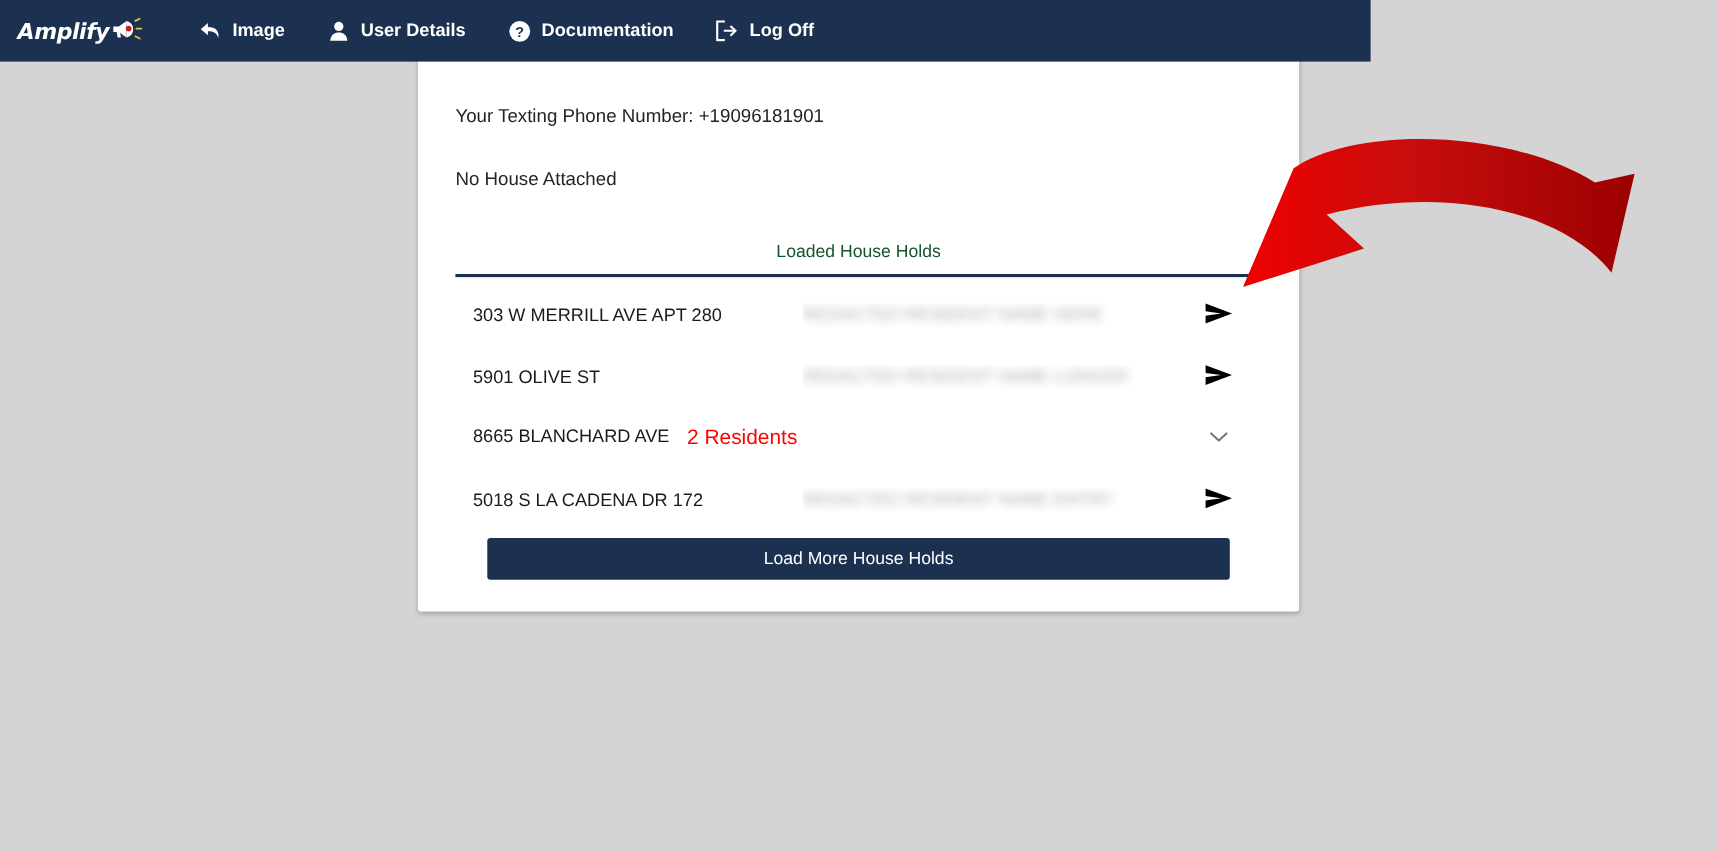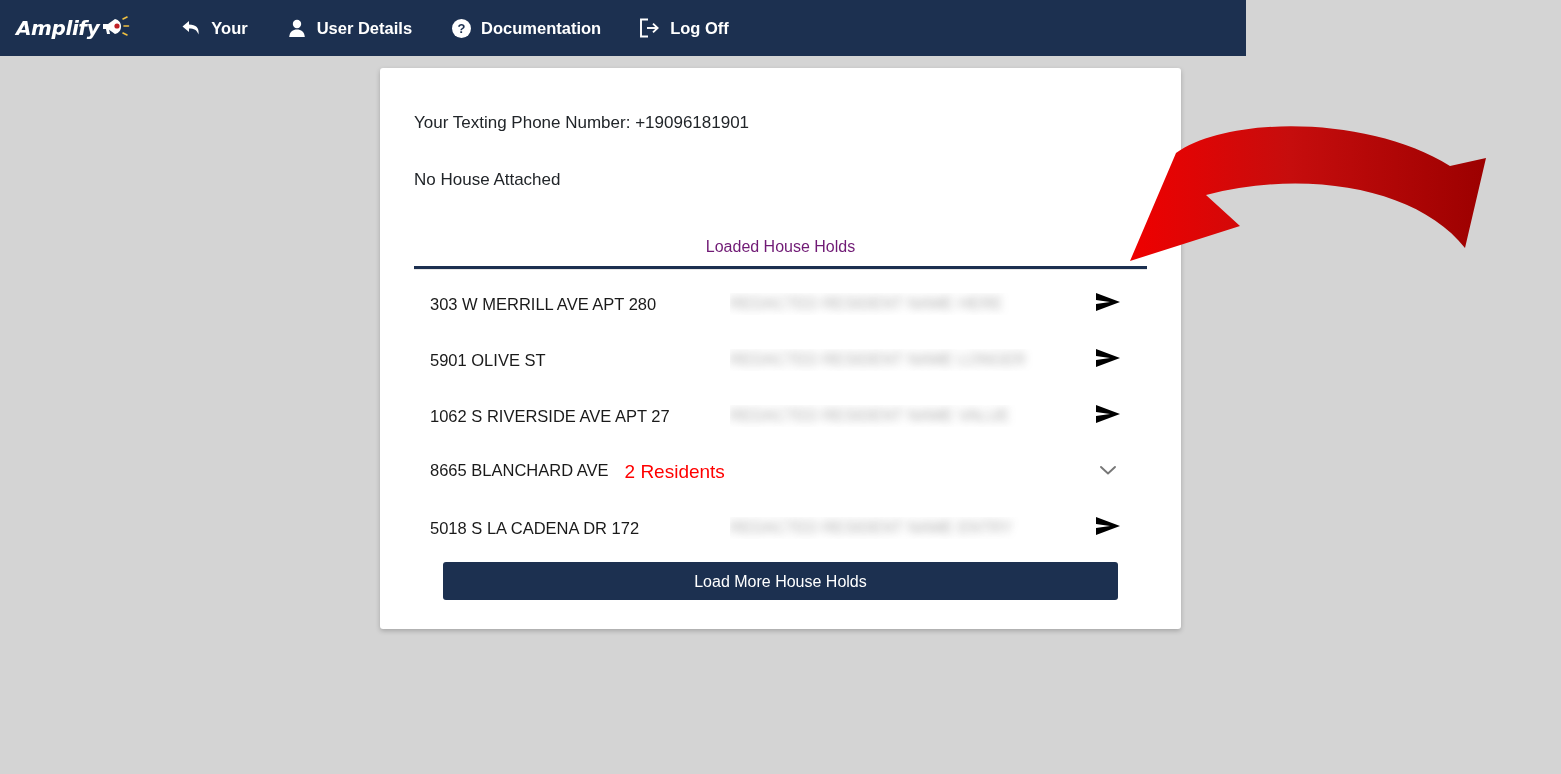--- a/index.html
+++ b/index.html
@@ -52,21 +52,21 @@
     display: flex;
     align-items: center;
     justify-content: center;
     margin-right: 9px;
     width: 22px; height: 22px;
   }
 
   
   .card {
     position: absolute;
-    left: 380px; top: 68px;
+    left: 380px; top: 51px;
     width: 801px;
     background: #ffffff;
     border-radius: 3px;
     box-shadow: 0 2px 5px rgba(0,0,0,0.22);
     padding: 17px;
     z-index: 2;
   }
   .card-inner { padding: 16px 17px 12px 17px; }
 
   .info-line {
@@ -87,21 +87,21 @@
     flex: 1 1 50%;
     text-align: center;
     padding: 14px 0 13px 0;
     font-size: 16px;
     color: #7a7a7a;
     cursor: pointer;
     position: relative;
     user-select: none;
   }
   .tab.active {
-    color: #701a75;
+    color: #14532d;
     box-shadow: inset 0 -3px 0 0 #1c3050;
   }
   .tab-badge {
     display: inline-block;
     min-width: 22px; height: 22px;
     line-height: 22px;
     border-radius: 50%;
     background: #6c7a8c;
     color: #ffffff;
     font-size: 12.5px;
@@ -203,21 +203,21 @@
       </svg>
     </span>
   </div>
 
   <div class="navlink">
     <span class="nl-icon">
       <svg width="20" height="18" viewBox="0 0 20 18">
         <path d="M8,2 L1.5,7.5 L8,13 L8,9.5 C13,9.5 16,11 17.5,15.5 C18.5,9 15,5.5 8,5.5 Z" fill="#ffffff"></path>
       </svg>
     </span>
-    <span>Your</span>
+    <span>Image</span>
   </div>
 
   <div class="navlink">
     <span class="nl-icon">
       <svg width="18" height="19" viewBox="0 0 18 19">
         <circle cx="9" cy="5" r="4.2" fill="#ffffff"></circle>
         <path d="M1.2,18 C1.6,12.6 5,10.5 9,10.5 C13,10.5 16.4,12.6 16.8,18 Z" fill="#ffffff"></path>
       </svg>
     </span>
     <span>User Details</span>
@@ -281,33 +281,20 @@
         </div>
         <div class="hh-action">
           <span>
             <svg width="28" height="22" viewBox="0 0 28 22">
               <path d="M2,2 L26,11 L2,20 L2,13 L16,11 L2,9 Z" fill="#000000"></path>
             </svg>
           </span>
         </div>
       </div>
 
-      <div class="hh-row">
-        <div class="hh-addr">1062 S RIVERSIDE AVE APT 27</div>
-        <div class="hh-name">
-          <span class="redacted">REDACTED RESIDENT NAME VALUE</span>
-        </div>
-        <div class="hh-action">
-          <span>
-            <svg width="28" height="22" viewBox="0 0 28 22">
-              <path d="M2,2 L26,11 L2,20 L2,13 L16,11 L2,9 Z" fill="#000000"></path>
-            </svg>
-          </span>
-        </div>
-      </div>
 
       <div class="hh-row">
         <div class="hh-addr" style="width:auto;flex:0 0 auto;display:flex;align-items:flex-start;">
           <span>8665 BLANCHARD AVE</span>
           <span class="residents">2 Residents</span>
         </div>
         <div class="hh-name"></div>
         <div class="hh-action">
           <span>
             <svg width="20" height="14" viewBox="0 0 20 14">

